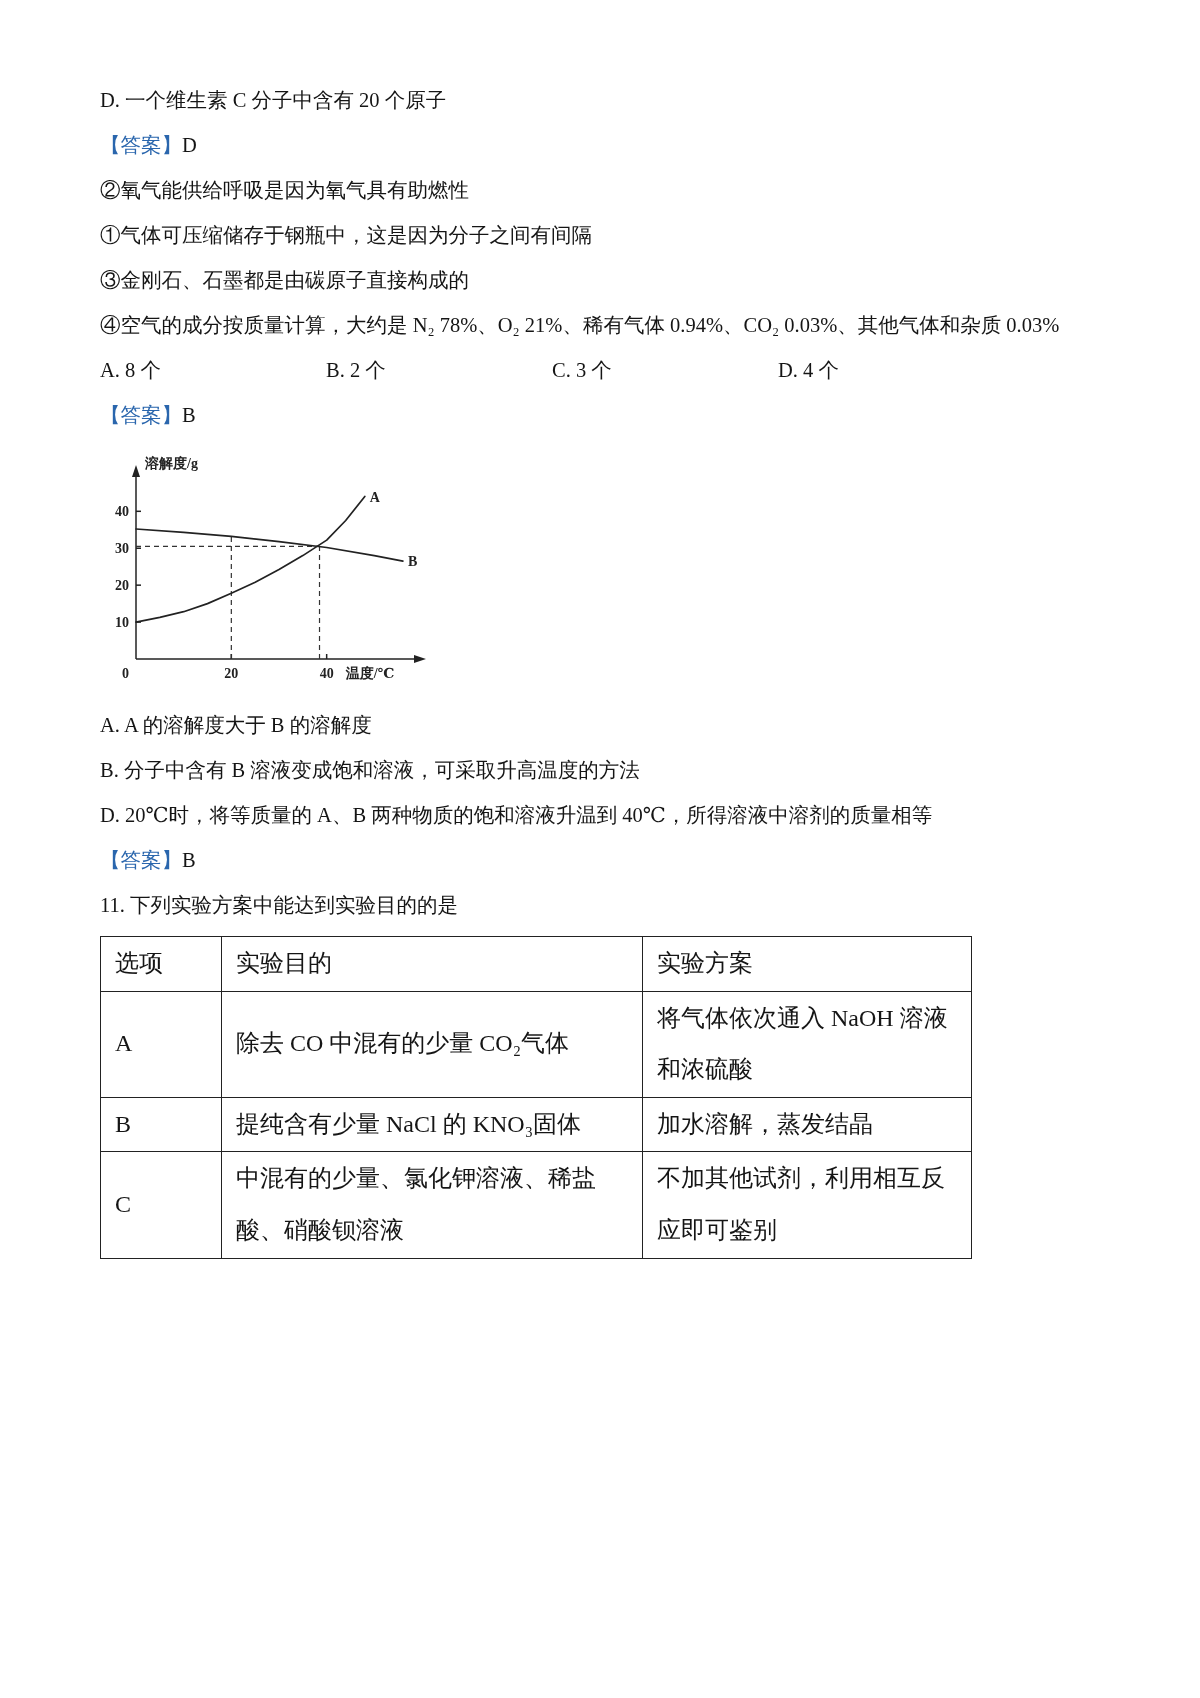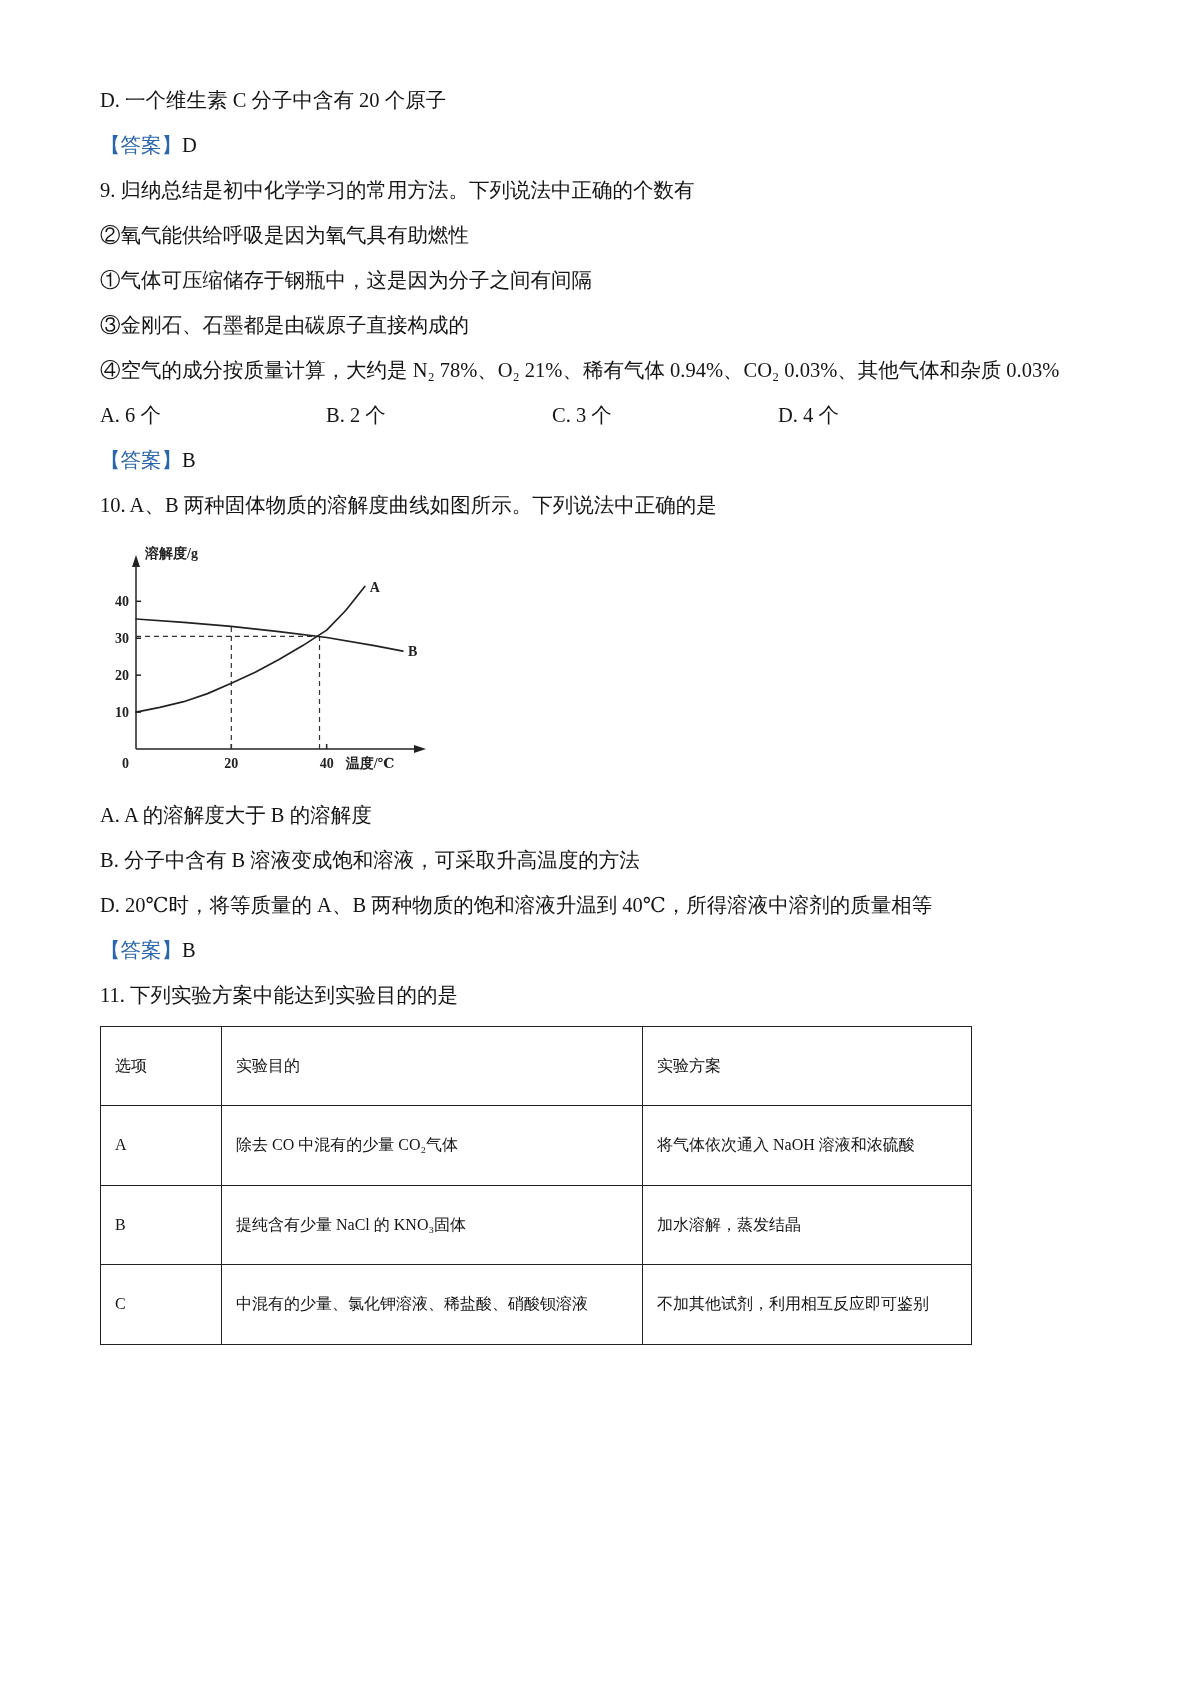--- a/index.html
+++ b/index.html
@@ -8,51 +8,49 @@
   .page{padding:86px 100px 0 100px;font-size:20.5px;border-radius:20px;}
   .line{line-height:28px;margin:0 0 17px 0;white-space:nowrap;}
   .answer-line{line-height:28px;margin:0 0 17px 0;font-family:Liberation Serif, serif;}
   .ans-label{color:var(--answer-blue,#2a66ad);}
   .options-row{display:flex;margin:0 0 17px 0;line-height:28px;}
   .options-row span{width:226px;}
   .options-row span:last-child{width:auto;}
   .chart-block{margin:6px 0 12px 2px;}
   svg text{font-family:"Liberation Serif","DejaVu Serif",serif;}
   table.exp{border-collapse:collapse;margin-top:12px;}
-  table.exp td{border:1.3px solid #222;font-size:16px;padding:22px 14px;
+  table.exp td{border:1.3px solid #222;font-size:24px;padding:1px 14px;
        vertical-align:middle;line-height:2.15;background:#fff;}
   td.c1{width:92px;}
   td.c2{width:392px;}
   td.c3{width:300px;}
 </style>
 </head>
 <body>
 
 <div class="page">
 
   <p class="line">D. 一个维生素 C 分子中含有 20 个原子</p>
 
   <p class="answer-line"><span class="ans-label">【答案】</span><span>D</span></p>
 
-  <p class="line">9. 归纳总结是初中化学学习的常用方法。下列说法中正确的个数有</p>
   <p class="line">②氧气能供给呼吸是因为氧气具有助燃性</p>
   <p class="line">①气体可压缩储存于钢瓶中，这是因为分子之间有间隔</p>
   <p class="line">③金刚石、石墨都是由碳原子直接构成的</p>
   <p class="line">④空气的成分按质量计算，大约是 N₂ 78%、O₂ 21%、稀有气体 0.94%、CO₂ 0.03%、其他气体和杂质 0.03%</p>
 
   <div class="options-row">
-    <span>A. 6 个</span>
+    <span>A. 8 个</span>
     <span>B. 2 个</span>
     <span>C. 3 个</span>
     <span>D. 4 个</span>
   </div>
 
   <p class="answer-line"><span class="ans-label">【答案】</span><span>B</span></p>
 
-  <p class="line">10. A、B 两种固体物质的溶解度曲线如图所示。下列说法中正确的是</p>
 
   <div class="chart-block">
     <svg width="334" height="248" viewBox="0 0 334 248">
         <line x1="34" y1="213" x2="34" y2="25" stroke="#222" stroke-width="1.5"></line>
         <polygon points="30,31 34,19 38,31" fill="#222"></polygon>
         <line x1="34" y1="213" x2="318" y2="213" stroke="#222" stroke-width="1.5"></line>
         <polygon points="312,209 324,213 312,217" fill="#222"></polygon>
         <line x1="34" y1="176.07692307692307" x2="39" y2="176.07692307692307" stroke="#222" stroke-width="1.5"></line>
         <text x="27" y="181.07692307692307" text-anchor="end" font-size="14" font-weight="600" fill="#222">10</text>
         <line x1="34" y1="139.15384615384613" x2="39" y2="139.15384615384613" stroke="#222" stroke-width="1.5"></line>

